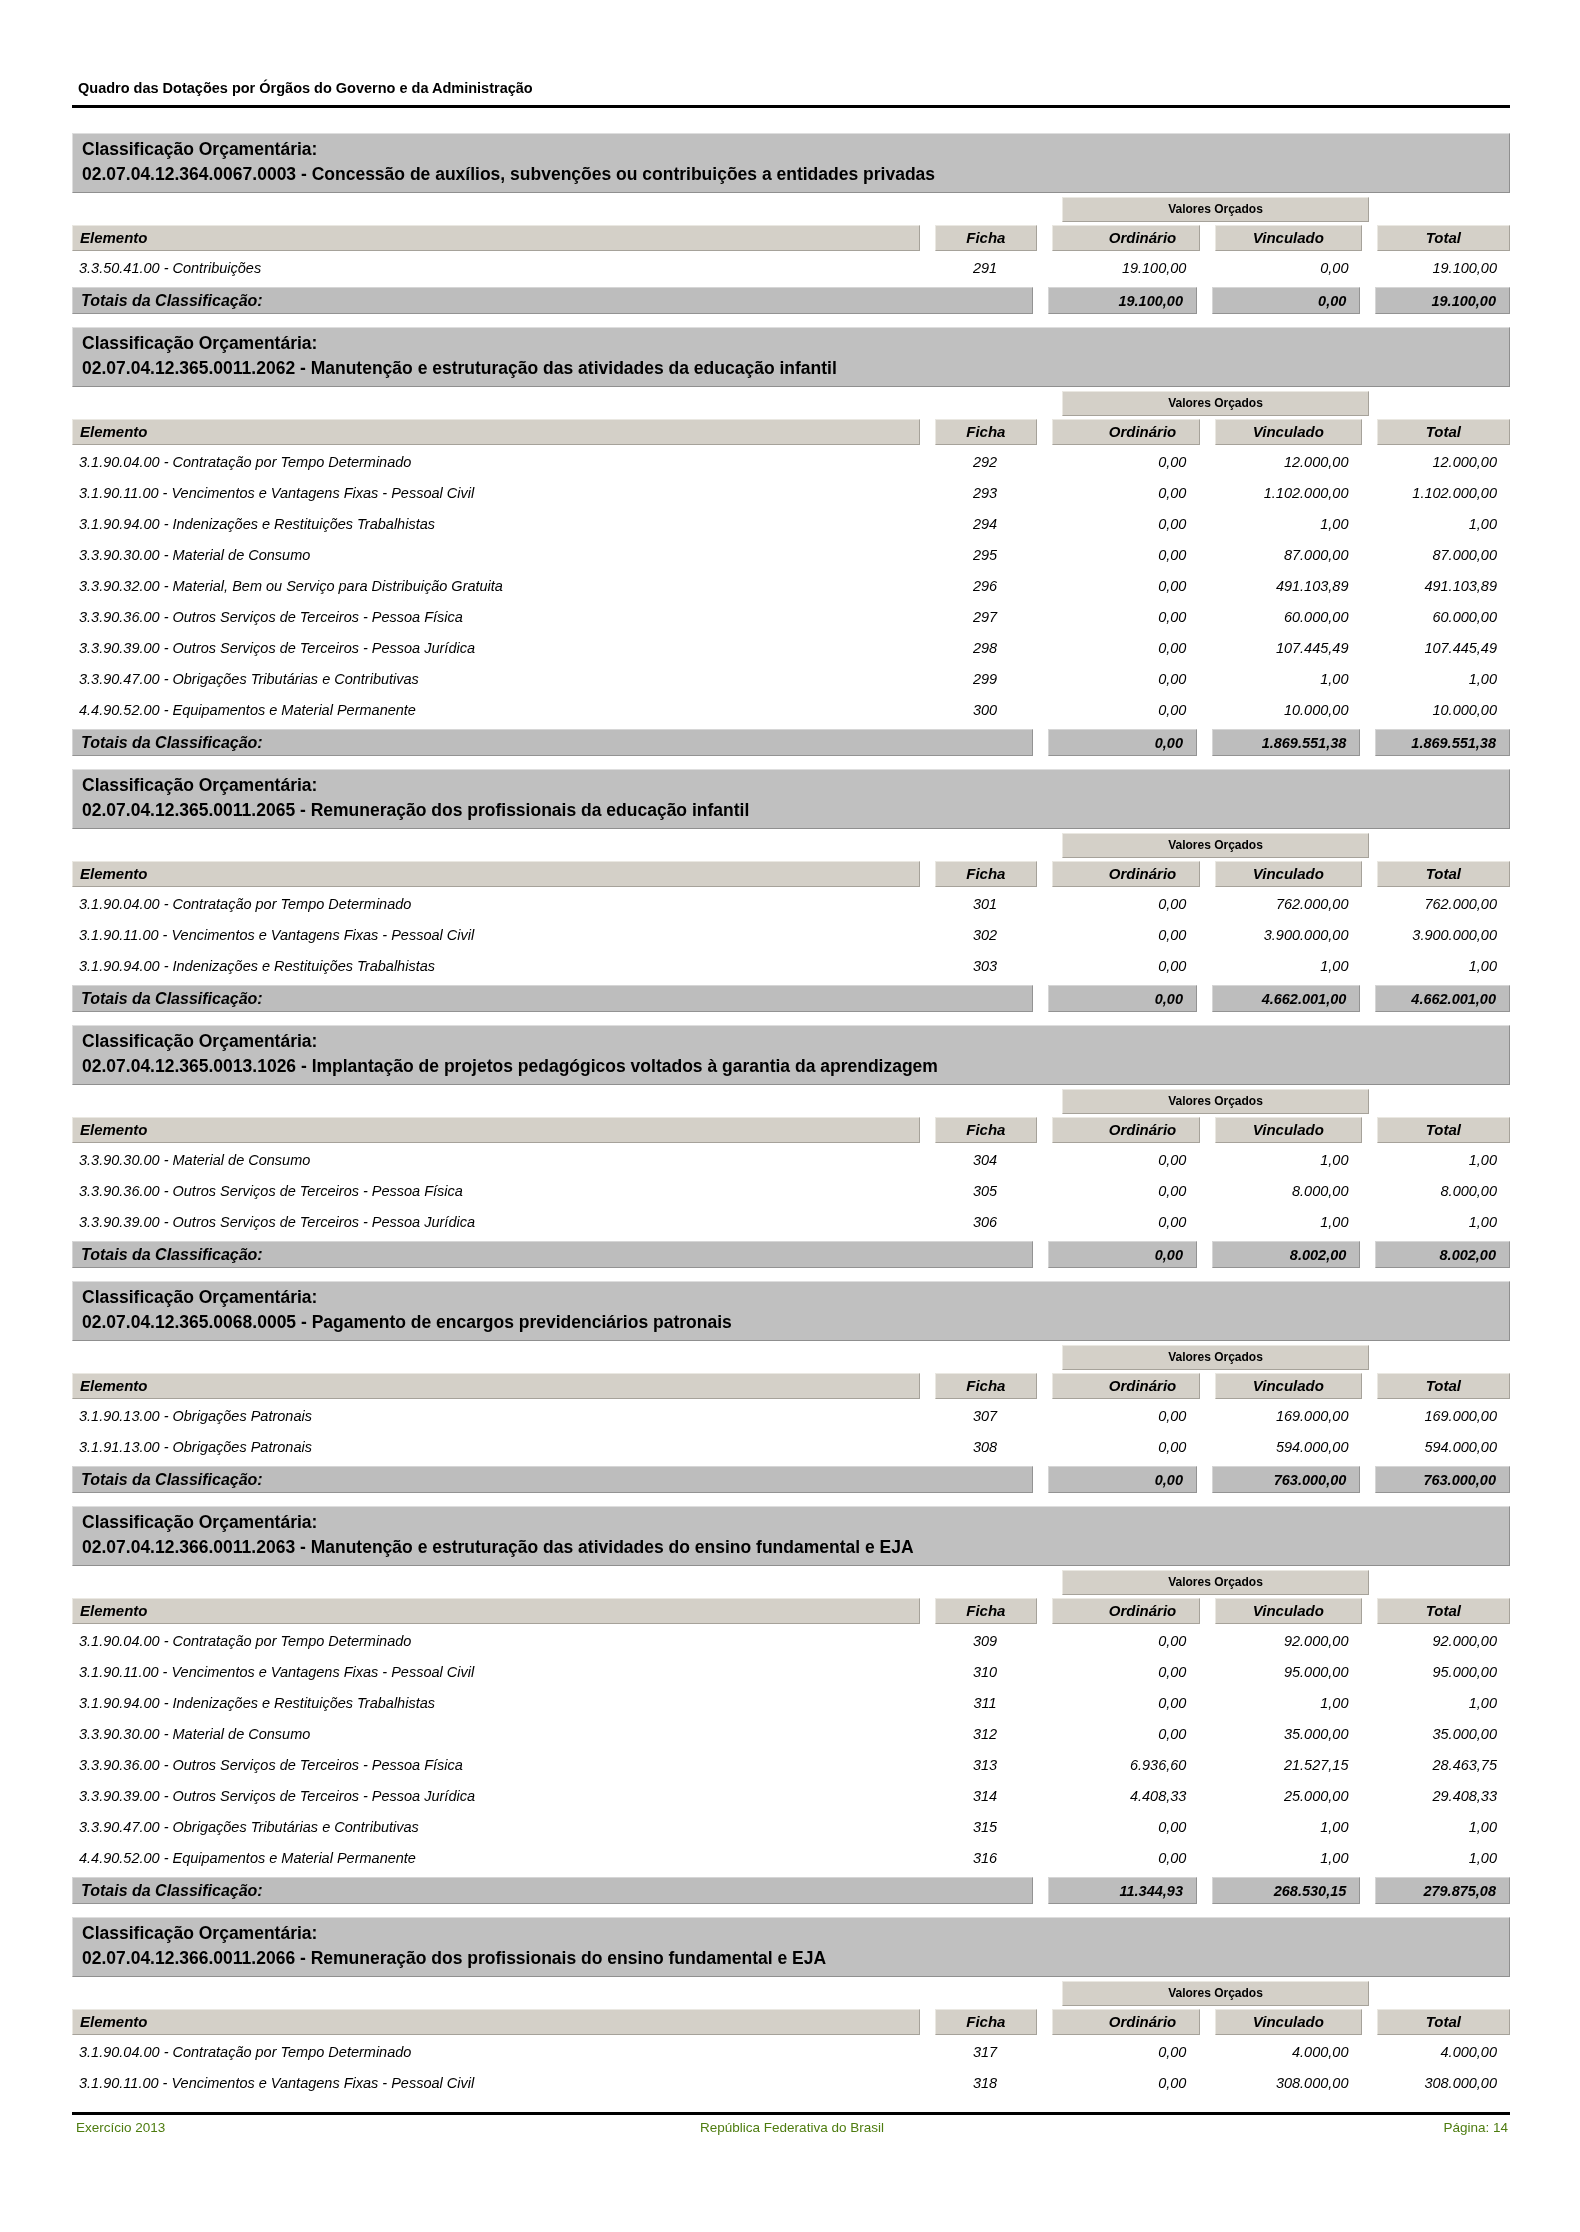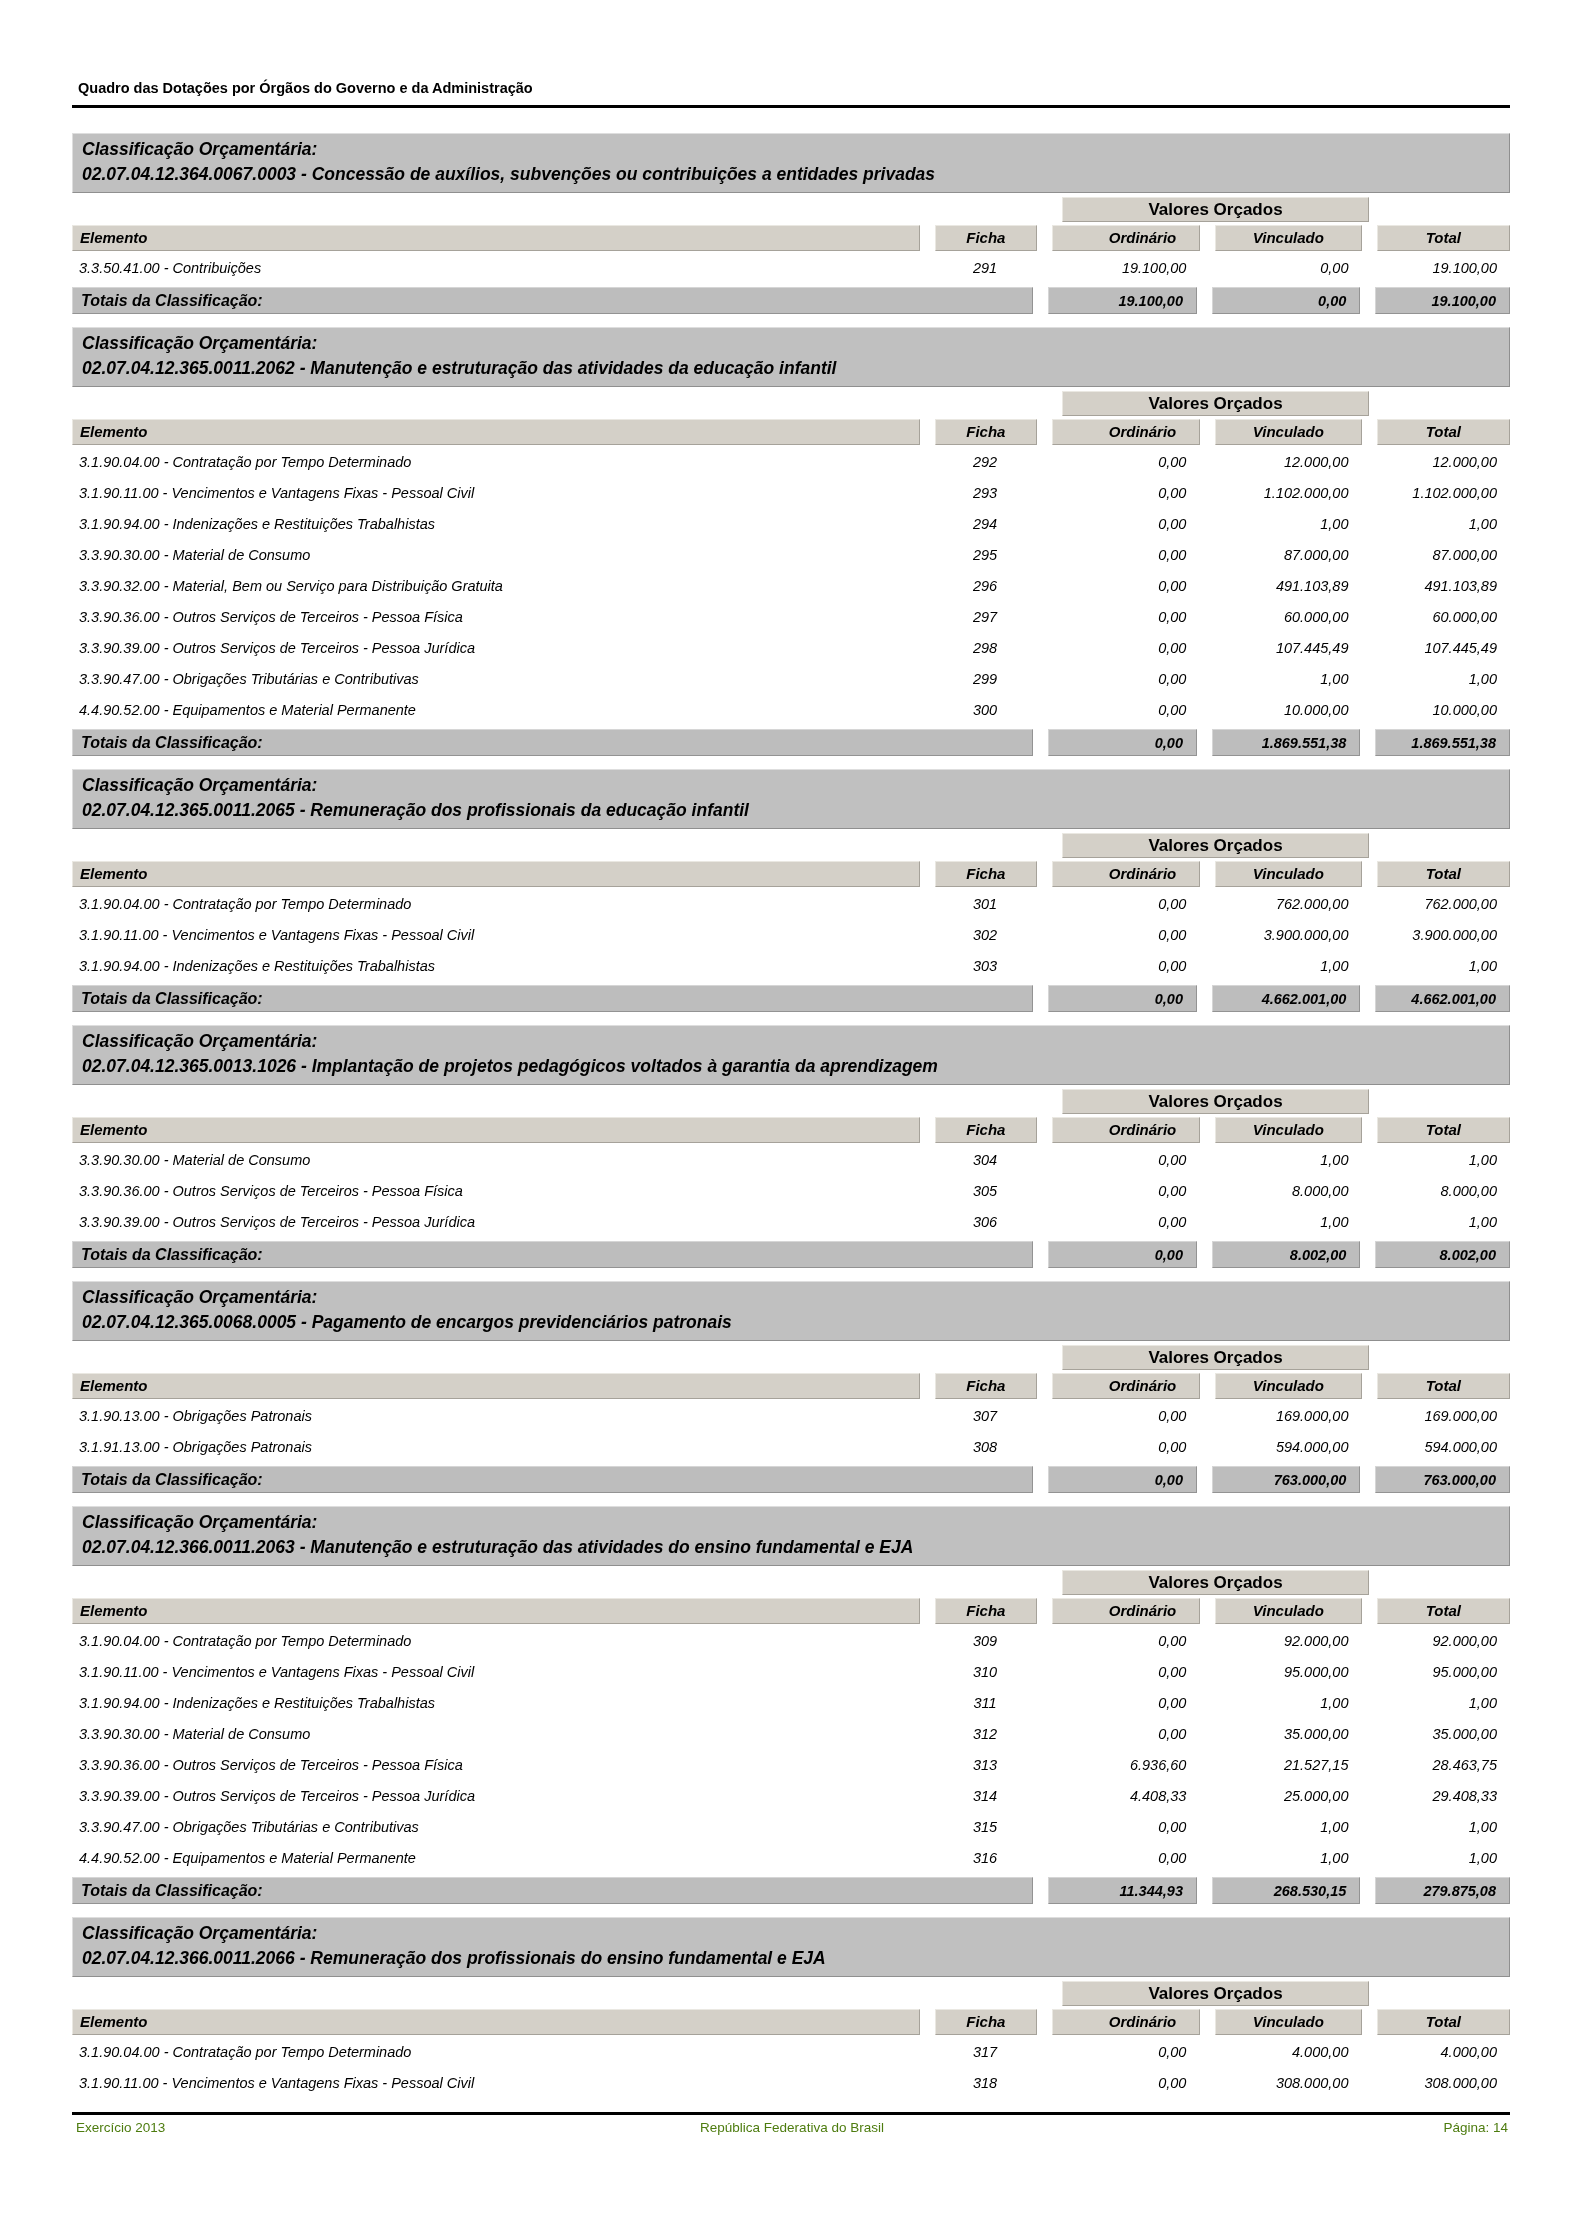--- a/index.html
+++ b/index.html
@@ -12,28 +12,28 @@
   .doc-title { margin-top:80px; padding-left:6px; font-size:14.5px; font-weight:bold; }
   .title-rule { height:3px; background:#000; margin-top:9px; }
 
   .sections { margin-top:25px; }
   section.classification { margin-bottom:13px; }
 
   .class-header {
     background:#c0c0c0; padding:3px 9px 5px;
     border:1px solid; border-color:#dedede #8f8f8f #8f8f8f #dedede;
   }
-  .class-label, .class-code { font-size:17.5px; font-weight:bold; line-height:25px;font-style:italic; }
+  .class-label, .class-code { font-size:17.5px; font-weight:bold; line-height:25px; }
 
   .valores-row { display:flex; margin-top:4px; }
   .valores-spacer { width:990px; }
   .valores-band {
     width:307px; height:25px; line-height:23px; box-sizing:border-box;
     background:#d4d0c8; border:1px solid; border-color:#eae8e2 #a6a29a #a6a29a #eae8e2;
-    text-align:center; font-size:17px; font-weight:bold;
+    text-align:center; font-size:12px; font-weight:bold;
   }
 
   .col-header, .data-row, .totals-row { display:flex; gap:15px;font-style:italic; }
   .col-header { margin-top:3px; }
   .col-header .cell {
     background:#d4d0c8; border:1px solid; border-color:#eae8e2 #a6a29a #a6a29a #eae8e2;
     box-sizing:border-box; height:26px; line-height:24px;
     font-size:15px; font-weight:bold; text-align:center;
   }
   .cell.elemento { width:878px; }

